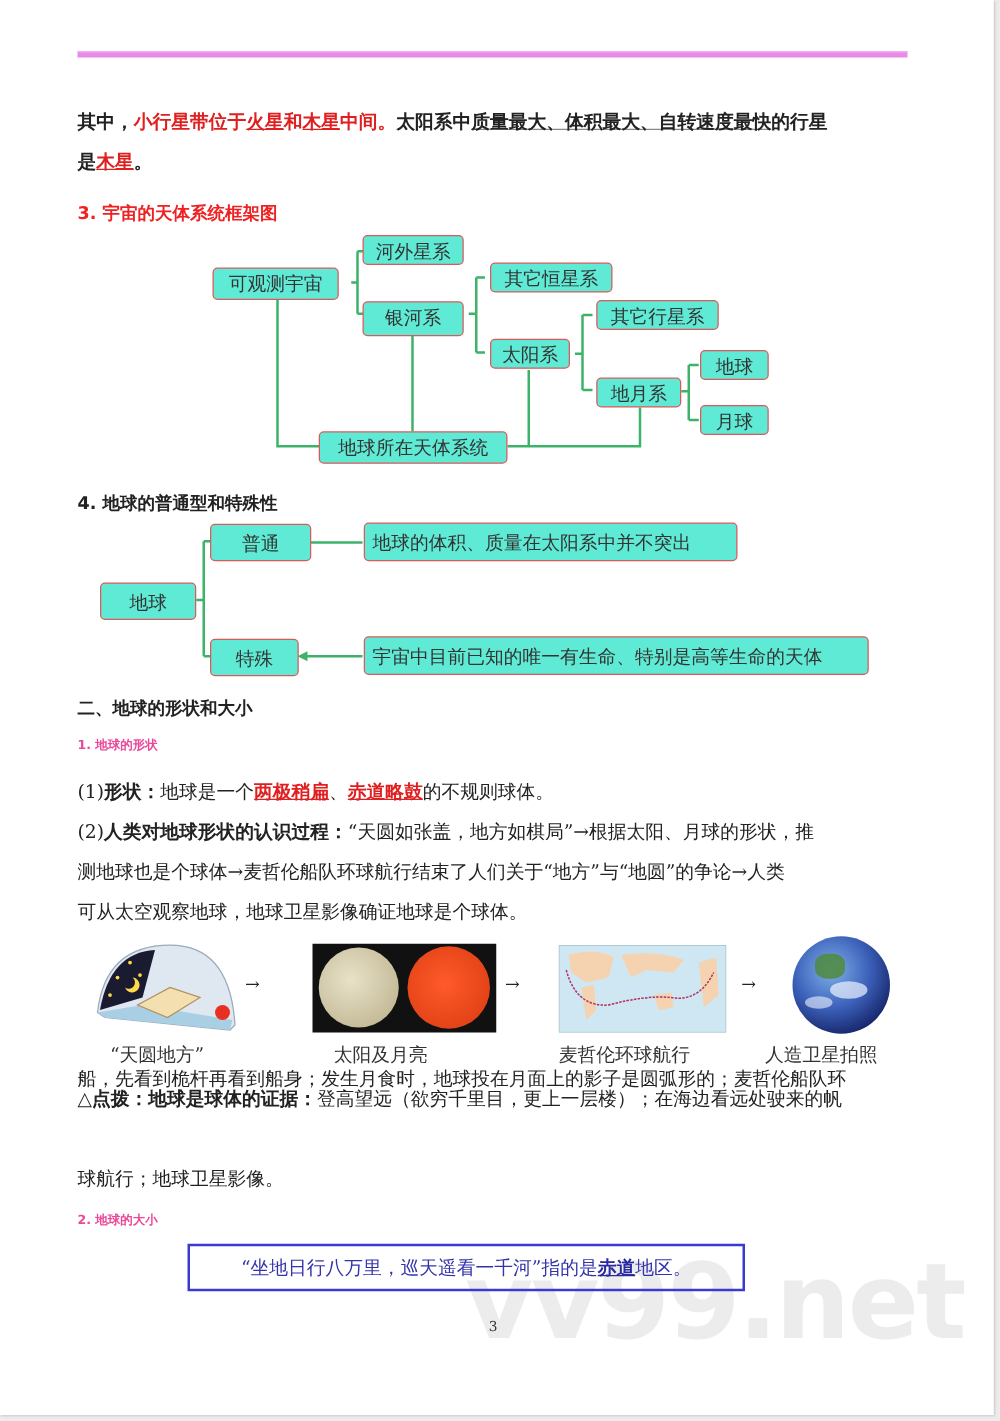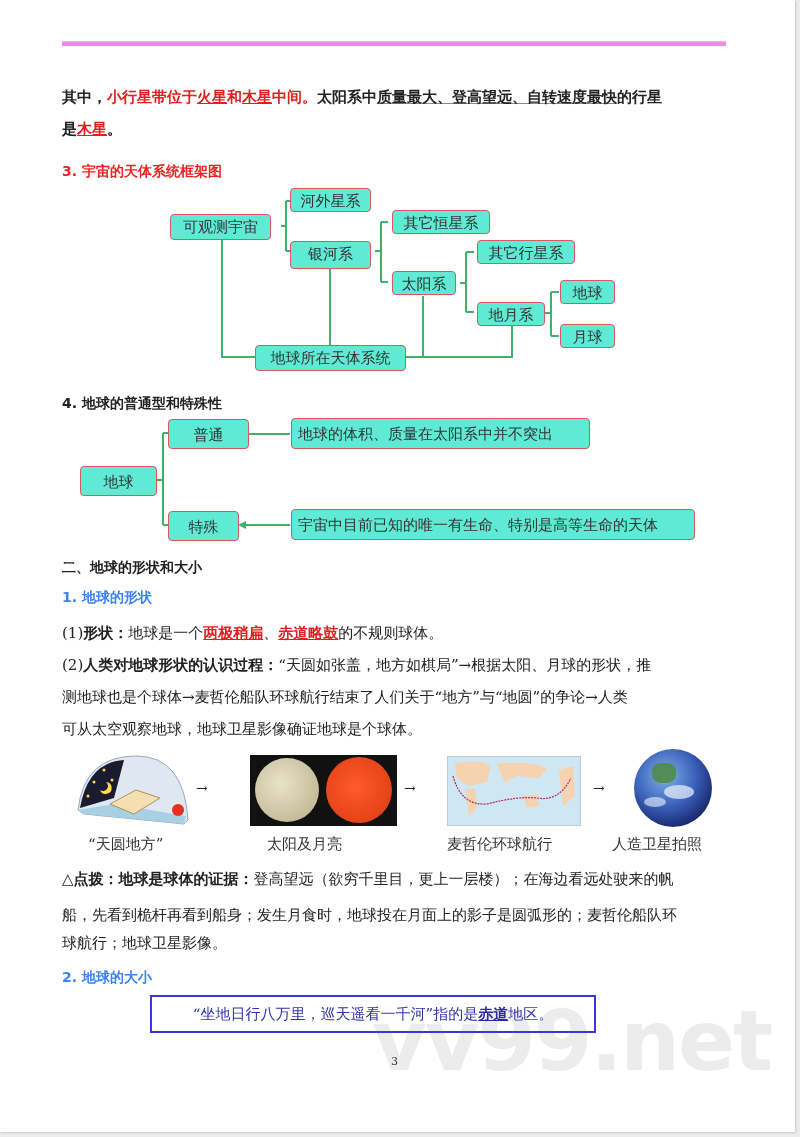--- a/index.html
+++ b/index.html
@@ -7,21 +7,21 @@
          font-family:"DejaVu Serif", "Liberation Serif", serif; color:#222; }
   .page { position:absolute; left:0; top:0; width:795px; height:1132px; background:#fff;
           box-shadow: 1px 1px 2px rgba(0,0,0,0.15); }
   .topline { position:absolute; left:62px; top:41px; width:664px; height:4px; background:#e88be8; border-top:1px solid #f0b0f0; }
   .p { position:absolute; left:62px; font-size:15px; line-height:22px; white-space:nowrap; }
   .bold { font-weight:bold; font-family:"DejaVu Sans", "Liberation Sans", sans-serif; }
   .red { color:#e02020; font-weight:bold; font-family:"DejaVu Sans", "Liberation Sans", sans-serif; }
   .ul { text-decoration:underline; text-decoration-color:#888; }
   .redul { color:#e02020; text-decoration:underline; font-weight:bold; font-family:"DejaVu Sans", "Liberation Sans", sans-serif;}
   .h-red { color:#ee2222; font-weight:bold; font-family:"DejaVu Sans", "Liberation Sans", sans-serif; font-size:14px; }
-  .h-blue { color:#3b82f6; font-weight:bold; font-family:"DejaVu Sans", "Liberation Sans", sans-serif; font-size:14px; }
+  .h-blue { color:#ec4899; font-weight:bold; font-family:"DejaVu Sans", "Liberation Sans", sans-serif; font-size:10px; }
   .h-black { color:#222; font-weight:bold; font-family:"DejaVu Sans", "Liberation Sans", sans-serif; font-size:14px; }
   .node { position:absolute; border:1.5px solid #d95a5a; border-radius:4px; background:#5eead4;
           font-size:15px; color:#333; text-align:center; line-height:22px; box-sizing:border-box; padding-top:1px; white-space:nowrap;}
   svg.lines { position:absolute; left:0; top:0; }
   .img { position:absolute; }
   .cap { position:absolute; font-size:15px; color:#333; white-space:nowrap; }
   .arrow { position:absolute; font-size:14px; color:#222; }
   .quotebox { position:absolute; left:150px; top:995px; width:446px; height:38px; border:2px solid #3a3ad0;
               box-sizing:border-box; font-size:15px; color:#3333aa; text-align:center; line-height:34px; white-space:nowrap; }
   .quotebox .hl { font-weight:bold; text-decoration:underline; color:#2a2aa0; }
@@ -29,21 +29,21 @@
   .wm { position:absolute; left:372px; top:992px; font-family:"DejaVu Sans", "Liberation Sans", sans-serif; font-weight:bold;
         font-size:84px; color:rgba(200,200,200,0.35); letter-spacing:-2px; }
 </style>
 </head>
 <body>
 
 <div class="page">
   <div class="topline"></div>
 
   <div class="p" style="top:86px;">
-    <span class="bold">其中，</span><span class="red">小行星带位于</span><span class="redul">火星</span><span class="red">和</span><span class="redul">木星</span><span class="red">中间。</span><span class="bold">太阳系中</span><span class="bold ul">质量最大、登高望远、自转速度最快</span><span class="bold">的行星</span>
+    <span class="bold">其中，</span><span class="red">小行星带位于</span><span class="redul">火星</span><span class="red">和</span><span class="redul">木星</span><span class="red">中间。</span><span class="bold">太阳系中</span><span class="bold ul">质量最大、体积最大、自转速度最快</span><span class="bold">的行星</span>
   </div>
   <div class="p" style="top:118px;">
     <span class="bold">是</span><span class="redul">木星</span><span class="bold">。</span>
   </div>
 
   <div class="p h-red" style="top:160px;">3. 宇宙的天体系统框架图</div>
 
   <svg class="lines" width="800" height="560">
     <g stroke="#3db36a" stroke-width="2" fill="none">
 
@@ -142,21 +142,21 @@
   </div>
 
   <div class="cap" style="left:88px;top:835px;">“天圆地方”</div>
   <div class="cap" style="left:267px;top:835px;">太阳及月亮</div>
   <div class="cap" style="left:447px;top:835px;">麦哲伦环球航行</div>
   <div class="cap" style="left:612px;top:835px;">人造卫星拍照</div>
 
   <div class="p" style="top:868px;">
     <span class="bold">△点拨：地球是球体的证据：</span><span>登高望远（欲穷千里目，更上一层楼）；在海边看远处驶来的帆</span>
   </div>
-  <div class="p" style="top:904px;">船，先看到桅杆再看到船身；发生月食时，地球投在月面上的影子是圆弧形的；麦哲伦船队环</div>
+  <div class="p" style="top:852px;">船，先看到桅杆再看到船身；发生月食时，地球投在月面上的影子是圆弧形的；麦哲伦船队环</div>
   <div class="p" style="top:932px;">球航行；地球卫星影像。</div>
 
   <div class="p h-blue" style="top:966px;">2. 地球的大小</div>
 
   <div class="wm">vv99.net</div>
 
   <div class="quotebox">
     <span>“坐地日行八万里，巡天遥看一千河”指的是</span><span class="hl">赤道</span><span>地区。</span>
   </div>
 

